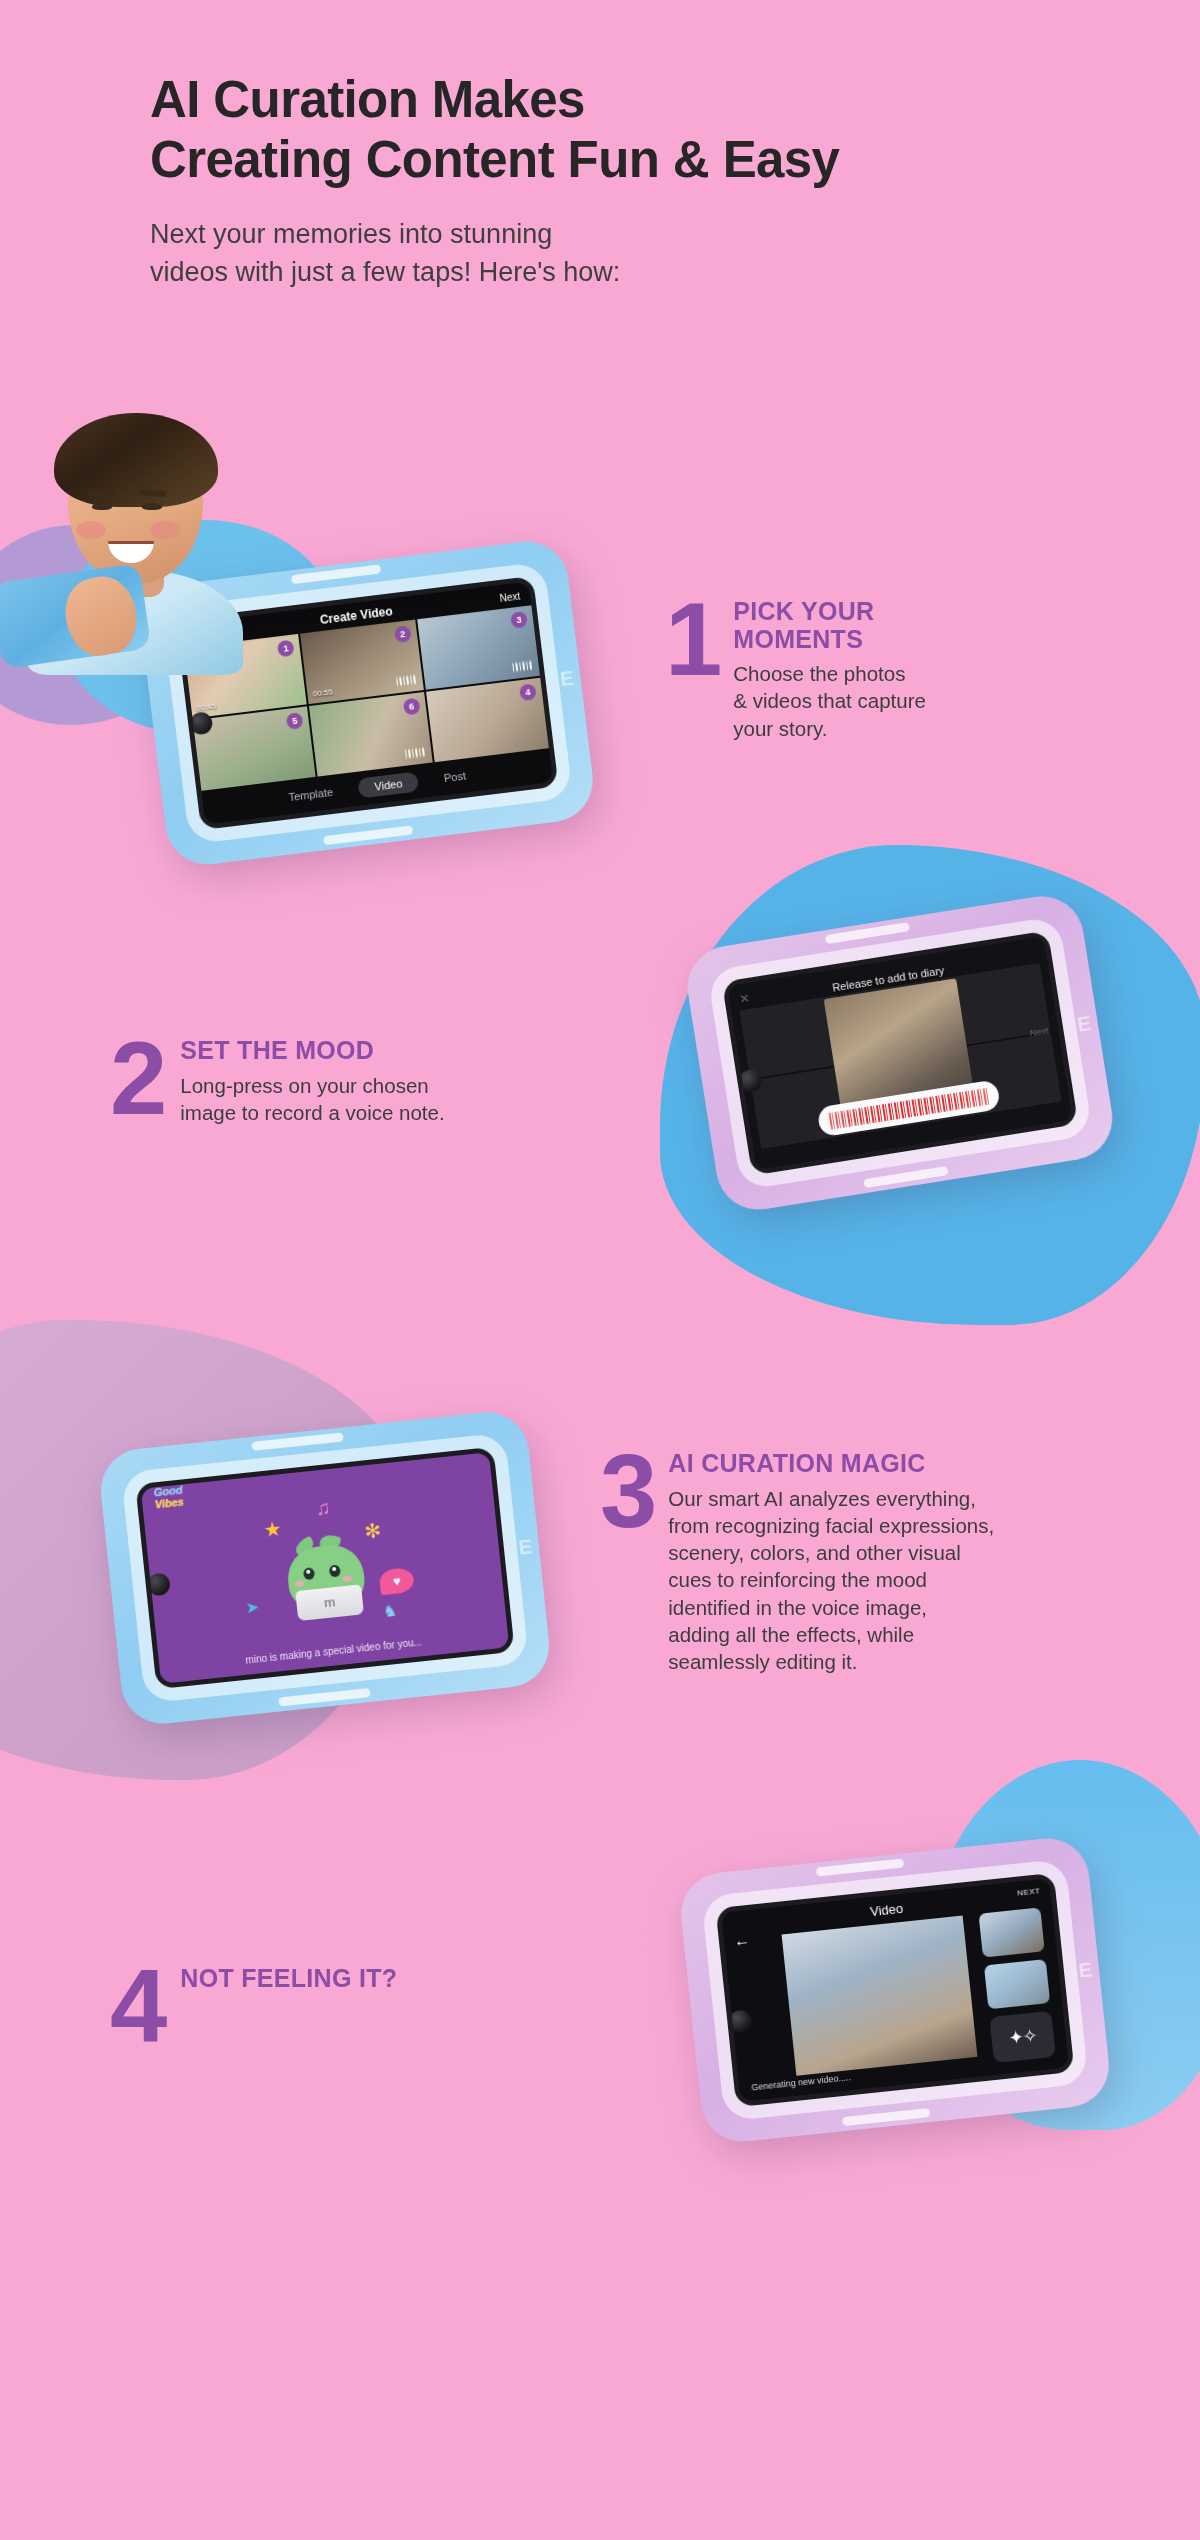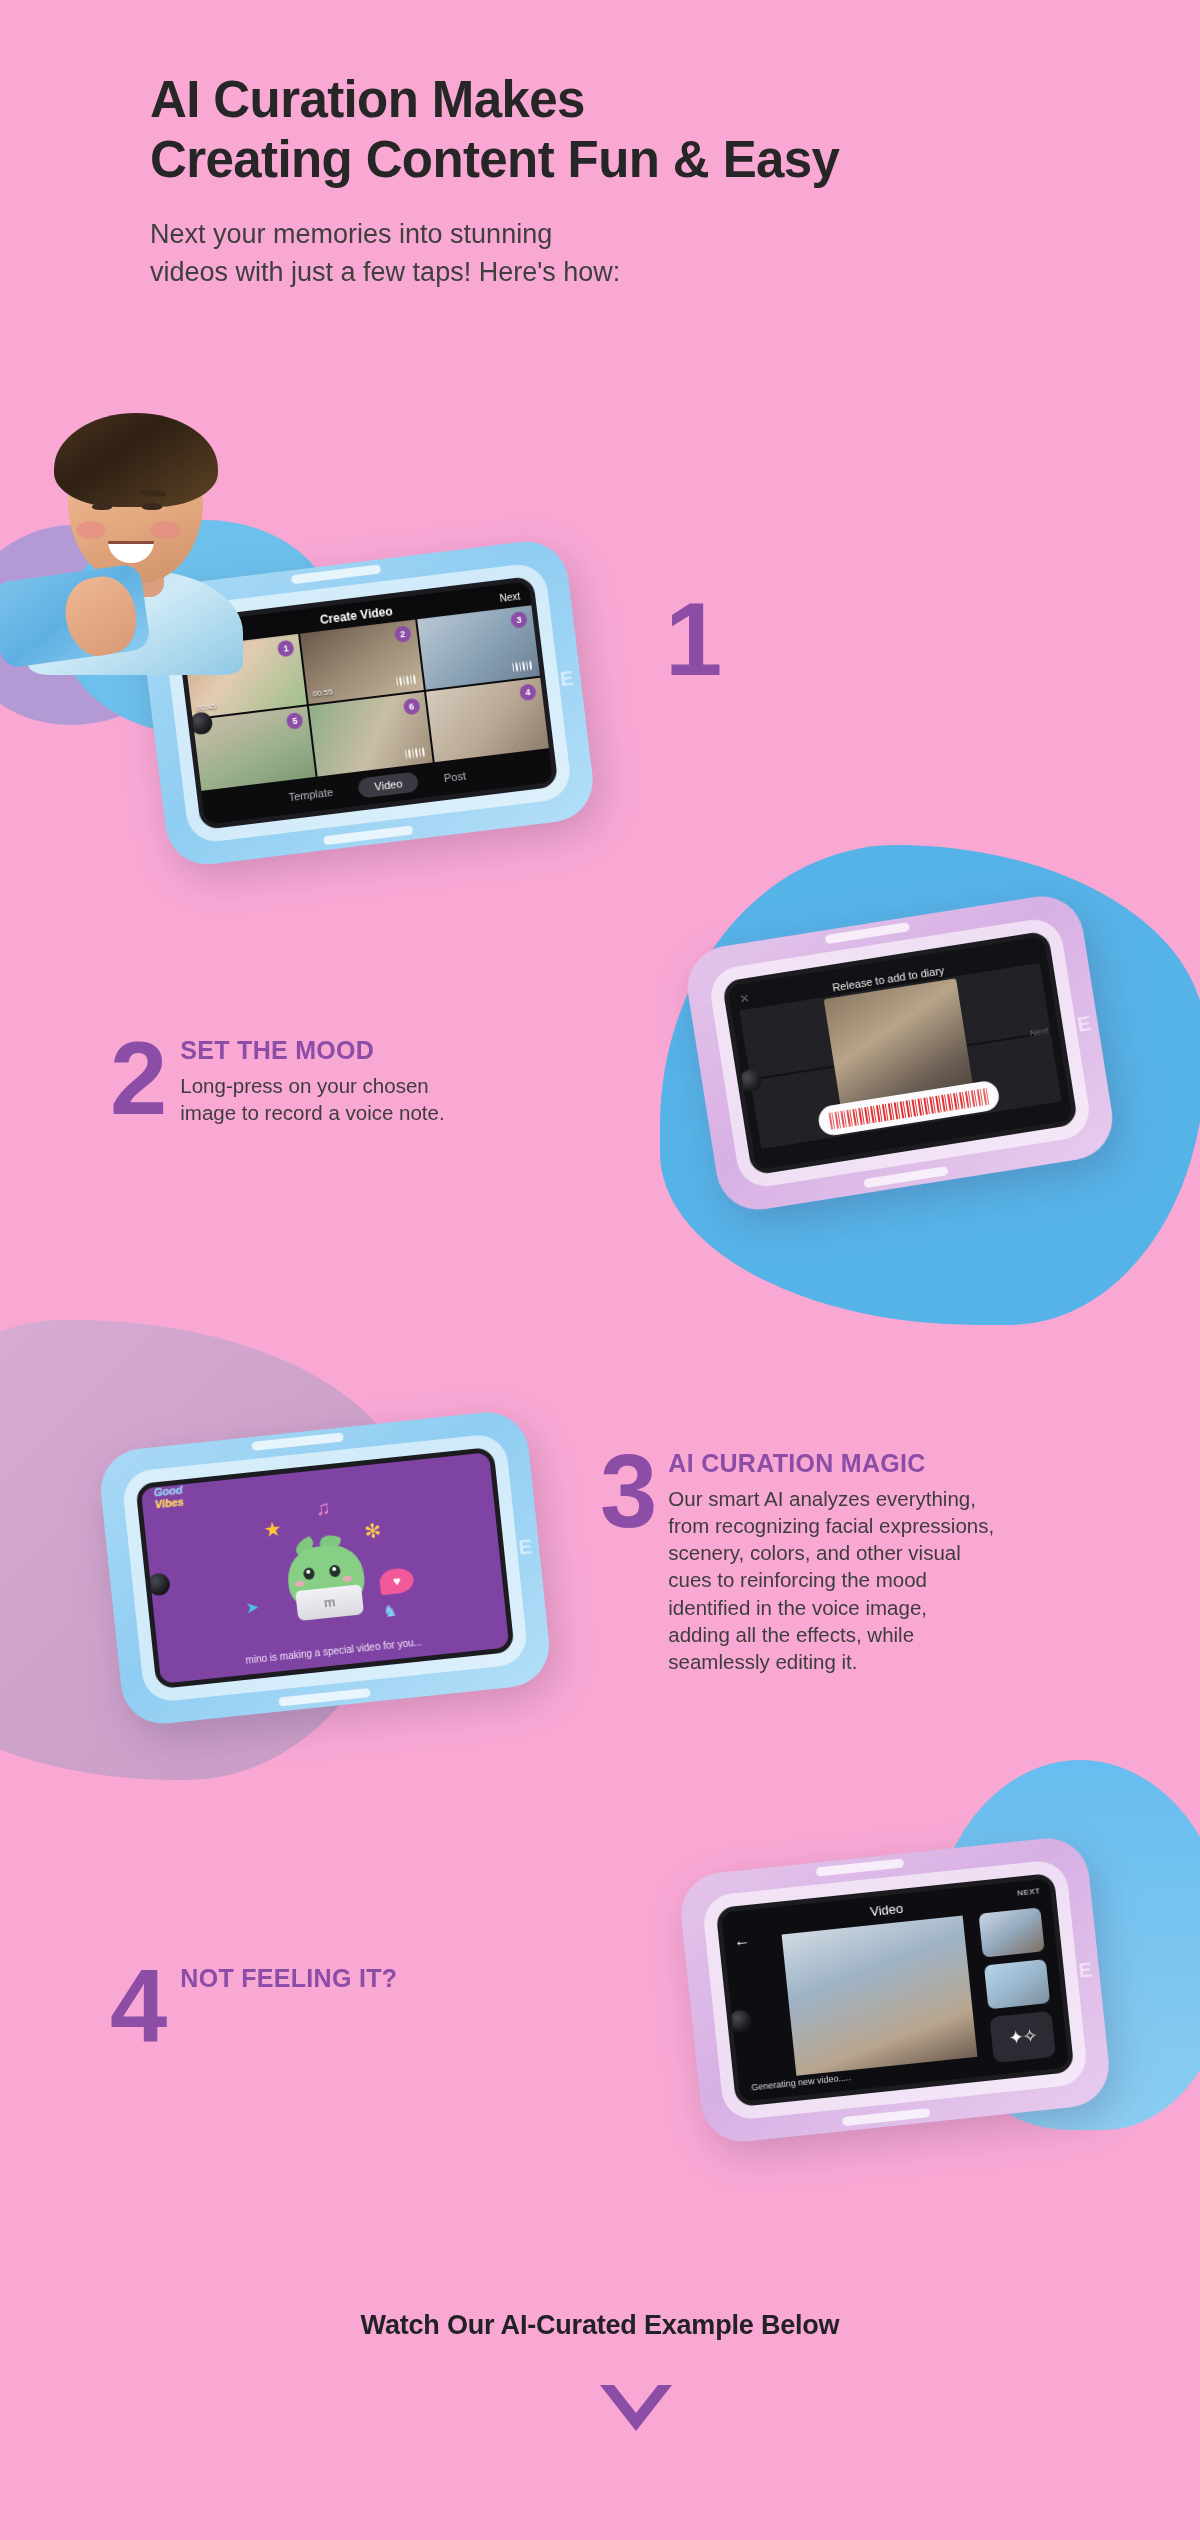--- a/index.html
+++ b/index.html
@@ -573,20 +573,27 @@
             <div class="magic">✦✧</div>
           </div>
           <div class="status">Generating new video.....</div>
         </div>
       </div>
     </div>
   </div>
 
   <div class="step step-1">
     <div class="step-num">1</div>
+    <div class="step-body">
+      <div class="step-title">PICK YOUR
+MOMENTS</div>
+      <div class="step-desc">Choose the photos
+&amp; videos that capture
+your story.</div>
+    </div>
   </div>
 
   <div class="step step-2">
     <div class="step-num">2</div>
     <div class="step-body">
       <div class="step-title">SET THE MOOD</div>
       <div class="step-desc">Long-press on your chosen
 image to record a voice note.</div>
     </div>
   </div>
@@ -605,22 +612,14 @@
     </div>
   </div>
 
   <div class="step step-4">
     <div class="step-num">4</div>
     <div class="step-body">
       <div class="step-title">NOT FEELING IT?</div>
     </div>
   </div>
 
-  <div class="footer">
-    <div class="footer-text">Watch Our AI-Curated Example Below</div>
-    <div class="chev">
-      <svg width="72" height="46" viewBox="0 0 72 46" aria-hidden="true">
-        <path d="M0 0 L14 0 L36 28 L58 0 L72 0 L36 46 Z" fill="#8c4da6"></path>
-      </svg>
-    </div>
-  </div>
 
 </div>
 
 </body></html>

